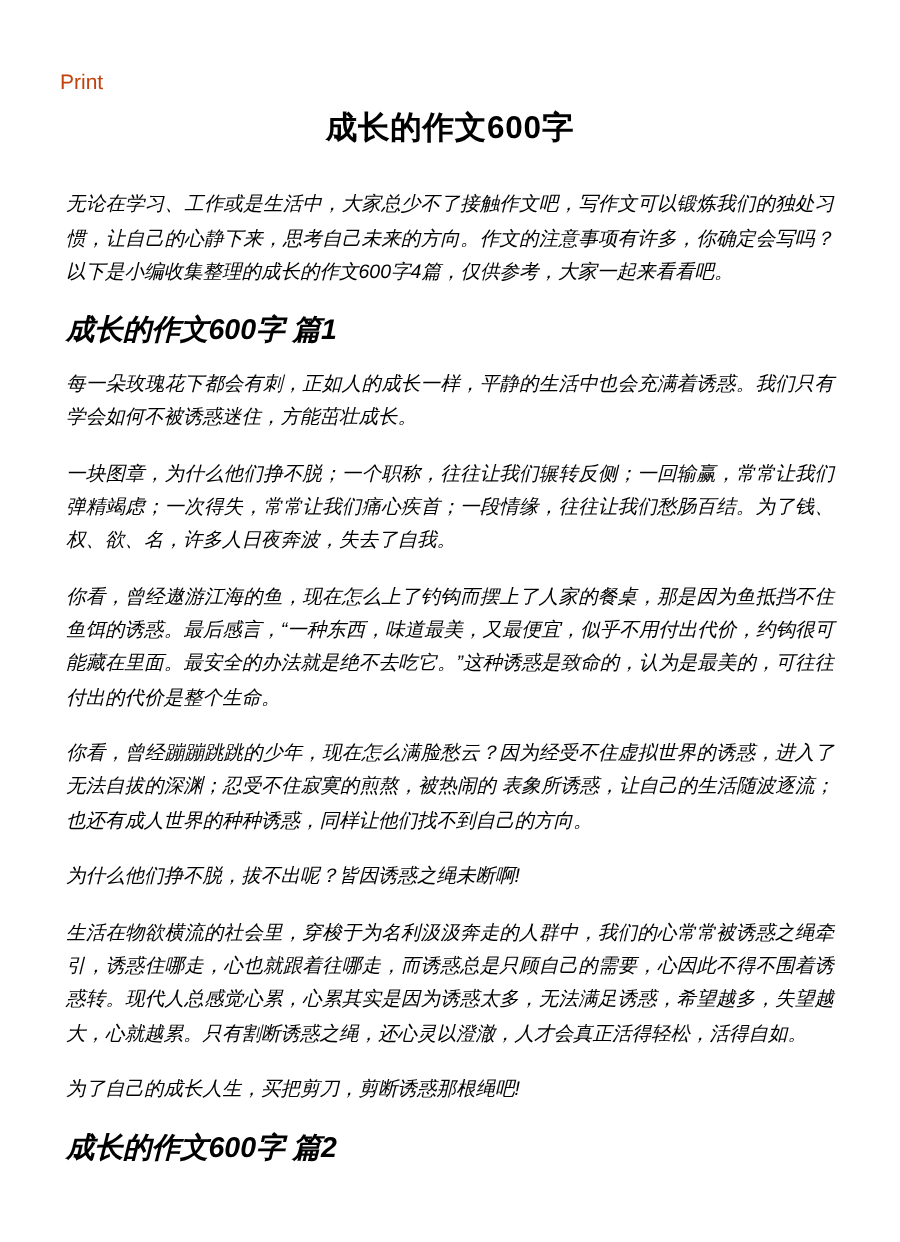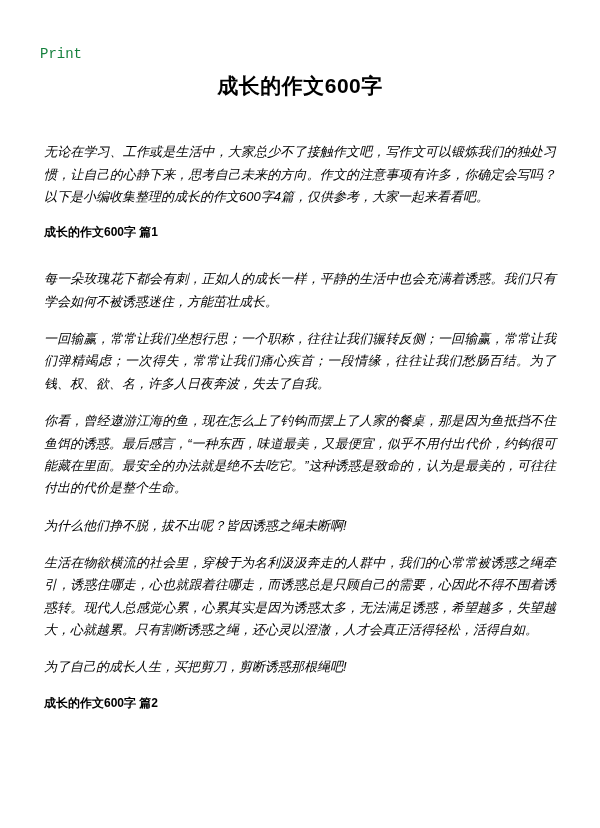--- a/index.html
+++ b/index.html
@@ -19,74 +19,76 @@
     position: relative;
     width: 600px;
     height: 828px;
     box-sizing: border-box;
     padding: 0;
   }
   .print-link {
     position: absolute;
     left: 40px;
     top: 47px;
-    font-family: Liberation Mono, monospace;
+    font-family: Liberation Sans, sans-serif;
     font-size: 14px;
-    color: #15803d;
+    color: #c2410c;
     text-decoration: none;
     line-height: 1;
   }
   .content {
     position: absolute;
     left: 44px;
     top: 72px;
     width: 512px;
   }
   h1.doc-title {
     font-size: 21px;
     font-weight: bold;
     text-align: center;
-    margin: 0 0 42px 0;
+    margin: 0 0 26px 0;
     letter-spacing: 0.5px;
     line-height: 1.3;
   }
   .subtitle {
     font-size: 13px;
     margin: 0 0 18px 0;
     line-height: 1.5;
   }
   p.para {
     font-size: 13px;
     line-height: 1.72;
     margin: 0 0 15px 0;
     text-align: justify;
     font-style: italic;
   }
   h2.section {
-    font-size: 12px;
+    font-size: 19px;
     font-weight: bold;
-    margin: 0 0 27px 0;
+    margin: 0 0 9px 0;
     line-height: 1.5;
+    font-style: italic;
   }
 </style>
 </head>
 <body>
 
 <div class="page">
 
   <a href="#" class="print-link">Print</a>
 
   <div class="content">
     <h1 class="doc-title">成长的作文600字</h1>
     <div id="body-blocks">
         <p class="para">无论在学习、工作或是生活中，大家总少不了接触作文吧，写作文可以锻炼我们的独处习惯，让自己的心静下来，思考自己未来的方向。作文的注意事项有许多，你确定会写吗？以下是小编收集整理的成长的作文600字4篇，仅供参考，大家一起来看看吧。</p>
         <h2 class="section">成长的作文600字 篇1</h2>
         <p class="para">每一朵玫瑰花下都会有刺，正如人的成长一样，平静的生活中也会充满着诱惑。我们只有学会如何不被诱惑迷住，方能茁壮成长。</p>
-        <p class="para">一回输赢，常常让我们坐想行思；一个职称，往往让我们辗转反侧；一回输赢，常常让我们弹精竭虑；一次得失，常常让我们痛心疾首；一段情缘，往往让我们愁肠百结。为了钱、权、欲、名，许多人日夜奔波，失去了自我。</p>
+        <p class="para">一块图章，为什么他们挣不脱；一个职称，往往让我们辗转反侧；一回输赢，常常让我们弹精竭虑；一次得失，常常让我们痛心疾首；一段情缘，往往让我们愁肠百结。为了钱、权、欲、名，许多人日夜奔波，失去了自我。</p>
         <p class="para">你看，曾经遨游江海的鱼，现在怎么上了钓钩而摆上了人家的餐桌，那是因为鱼抵挡不住鱼饵的诱惑。最后感言，“一种东西，味道最美，又最便宜，似乎不用付出代价，约钩很可能藏在里面。最安全的办法就是绝不去吃它。”这种诱惑是致命的，认为是最美的，可往往付出的代价是整个生命。</p>
+        <p class="para">你看，曾经蹦蹦跳跳的少年，现在怎么满脸愁云？因为经受不住虚拟世界的诱惑，进入了无法自拔的深渊；忍受不住寂寞的煎熬，被热闹的 表象所诱惑，让自己的生活随波逐流；也还有成人世界的种种诱惑，同样让他们找不到自己的方向。</p>
         <p class="para">为什么他们挣不脱，拔不出呢？皆因诱惑之绳未断啊!</p>
         <p class="para">生活在物欲横流的社会里，穿梭于为名利汲汲奔走的人群中，我们的心常常被诱惑之绳牵引，诱惑住哪走，心也就跟着往哪走，而诱惑总是只顾自己的需要，心因此不得不围着诱惑转。现代人总感觉心累，心累其实是因为诱惑太多，无法满足诱惑，希望越多，失望越大，心就越累。只有割断诱惑之绳，还心灵以澄澈，人才会真正活得轻松，活得自如。</p>
         <p class="para">为了自己的成长人生，买把剪刀，剪断诱惑那根绳吧!</p>
         <h2 class="section">成长的作文600字 篇2</h2>
       </div>
   </div>
 
 </div>
 
 </body></html>

